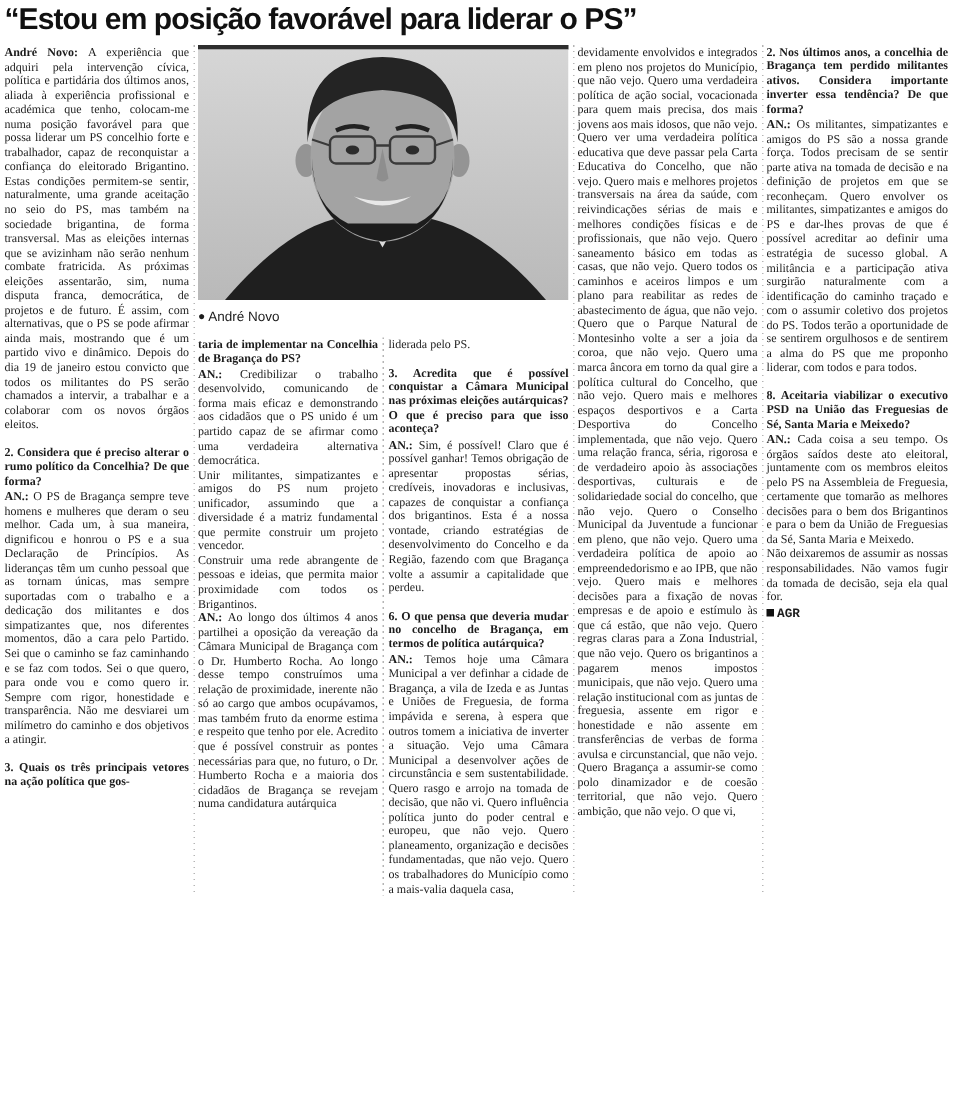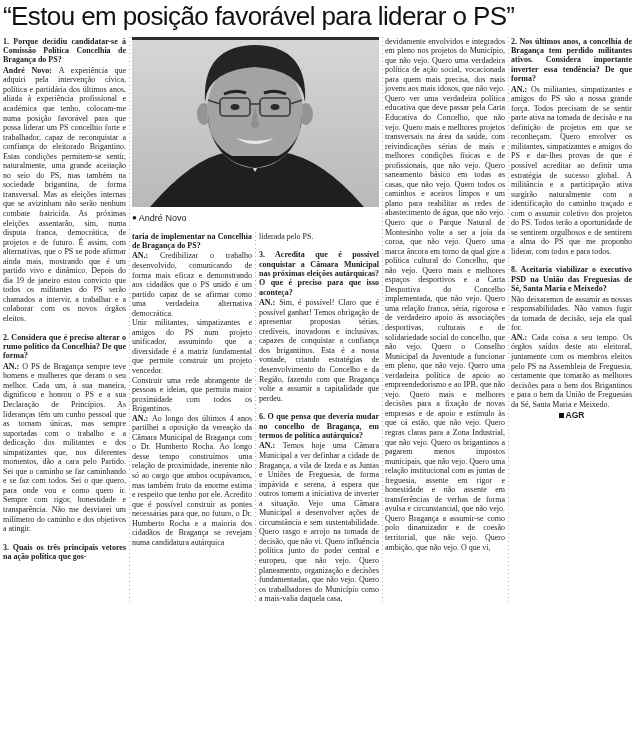--- a/index.html
+++ b/index.html
@@ -9,22 +9,22 @@
     margin:0 auto;
     background:#ffffff;
     font-family:"Liberation Serif", serif;
     color:#1c1c1c;
     overflow:hidden;
     box-sizing:border-box;
     padding:2px 2px 0 3px;
   }
   .headline{
     font-family:"Liberation Sans", sans-serif;
-    font-weight:400;
-    font-size:26px;
+    font-weight:700;
+    font-size:20px;
     line-height:1.1;
     letter-spacing:-0.6px;
     color:#111;
     margin:0 0 6px 0;
     white-space:nowrap;
   }
   .content{
     display:flex;
     align-items:stretch;
   }
@@ -76,45 +76,44 @@
   p{margin:0;}
   p.q{
     font-weight:700;
     margin:9px 0 1px 0;
     line-height:9.4px;
   }
   p.q:first-child{margin-top:0;}
   p.body{margin:0;}
   b.lead{font-weight:700;}
   .sig{
-    font-family:Liberation Sans, sans-serif;
+    font-family:Liberation Mono, monospace;
     font-weight:700;
     font-size:8.5px;
-    text-align:center;
+    text-align:left;
     margin-top:2px;
   }
   .sig .sq{
     display:inline-block;
     width:5px;height:5px;
     background:#111;
     margin-right:2px;
     vertical-align:0px;
   }
 </style>
 </head>
 <body>
 
 <div class="page">
 
   <h1 class="headline">“Estou em posição favorável para liderar o PS”</h1>
 
   <div class="content">
 
     <div class="col first">
-        <p class="q">1. Porque decidiu candidatar-se à Comissão Política Concelhia de Bragança do PS?</p>
         <p class="body"><b class="lead">André Novo: </b>A experiência que adquiri pela intervenção cívica, política e partidária dos últimos anos, aliada à experiência profissional e académica que tenho, colocam-me numa posição favorável para que possa liderar um PS concelhio forte e trabalhador, capaz de reconquistar a confiança do eleitorado Brigantino. Estas condições permitem-se sentir, naturalmente, uma grande aceitação no seio do PS, mas também na sociedade brigantina, de forma transversal. Mas as eleições internas que se avizinham não serão nenhum combate fratricida. As próximas eleições assentarão, sim, numa disputa franca, democrática, de projetos e de futuro. É assim, com alternativas, que o PS se pode afirmar ainda mais, mostrando que é um partido vivo e dinâmico. Depois do dia 19 de janeiro estou convicto que todos os militantes do PS serão chamados a intervir, a trabalhar e a colaborar com os novos órgãos eleitos.</p>
         <p class="q">2. Considera que é preciso alterar o rumo político da Concelhia? De que forma?</p>
         <p class="body"><b class="lead">AN.: </b>O PS de Bragança sempre teve homens e mulheres que deram o seu melhor. Cada um, à sua maneira, dignificou e honrou o PS e a sua Declaração de Princípios. As lideranças têm um cunho pessoal que as tornam únicas, mas sempre suportadas com o trabalho e a dedicação dos militantes e dos simpatizantes que, nos diferentes momentos, dão a cara pelo Partido. Sei que o caminho se faz caminhando e se faz com todos. Sei o que quero, para onde vou e como quero ir. Sempre com rigor, honestidade e transparência. Não me desviarei um milímetro do caminho e dos objetivos a atingir.</p>
         <p class="q">3. Quais os três principais vetores na ação política que gos-</p>
       </div>
 
     <div class="sep"></div>
 
     <div class="middle">
       <div class="photo-wrap">
@@ -188,22 +187,22 @@
         <p class="body">devidamente envolvidos e integrados em pleno nos projetos do Município, que não vejo. Quero uma verdadeira política de ação social, vocacionada para quem mais precisa, dos mais jovens aos mais idosos, que não vejo. Quero ver uma verdadeira política educativa que deve passar pela Carta Educativa do Concelho, que não vejo. Quero mais e melhores projetos transversais na área da saúde, com reivindicações sérias de mais e melhores condições físicas e de profissionais, que não vejo. Quero saneamento básico em todas as casas, que não vejo. Quero todos os caminhos e aceiros limpos e um plano para reabilitar as redes de abastecimento de água, que não vejo. Quero que o Parque Natural de Montesinho volte a ser a joia da coroa, que não vejo. Quero uma marca âncora em torno da qual gire a política cultural do Concelho, que não vejo. Quero mais e melhores espaços desportivos e a Carta Desportiva do Concelho implementada, que não vejo. Quero uma relação franca, séria, rigorosa e de verdadeiro apoio às associações desportivas, culturais e de solidariedade social do concelho, que não vejo. Quero o Conselho Municipal da Juventude a funcionar em pleno, que não vejo. Quero uma verdadeira política de apoio ao empreendedorismo e ao IPB, que não vejo. Quero mais e melhores decisões para a fixação de novas empresas e de apoio e estímulo às que cá estão, que não vejo. Quero regras claras para a Zona Industrial, que não vejo. Quero os brigantinos a pagarem menos impostos municipais, que não vejo. Quero uma relação institucional com as juntas de freguesia, assente em rigor e honestidade e não assente em transferências de verbas de forma avulsa e circunstancial, que não vejo. Quero Bragança a assumir-se como polo dinamizador e de coesão territorial, que não vejo. Quero ambição, que não vejo. O que vi,</p>
       </div>
 
     <div class="sep"></div>
 
     <div class="col last">
       <div>
           <p class="q">2. Nos últimos anos, a concelhia de Bragança tem perdido militantes ativos. Considera importante inverter essa tendência? De que forma?</p>
           <p class="body"><b class="lead">AN.: </b>Os militantes, simpatizantes e amigos do PS são a nossa grande força. Todos precisam de se sentir parte ativa na tomada de decisão e na definição de projetos em que se reconheçam. Quero envolver os militantes, simpatizantes e amigos do PS e dar-lhes provas de que é possível acreditar ao definir uma estratégia de sucesso global. A militância e a participação ativa surgirão naturalmente com a identificação do caminho traçado e com o assumir coletivo dos projetos do PS. Todos terão a oportunidade de se sentirem orgulhosos e de sentirem a alma do PS que me proponho liderar, com todos e para todos.</p>
           <p class="q">8. Aceitaria viabilizar o executivo PSD na União das Freguesias de Sé, Santa Maria e Meixedo?</p>
+          <p class="body"><b class="lead">AN.: </b>Cada coisa a seu tempo. Os órgãos saídos deste ato eleitoral, juntamente com os membros eleitos pelo PS na Assembleia de Freguesia, certamente que tomarão as melhores decisões para o bem dos Brigantinos e para o bem da União de Freguesias da Sé, Santa Maria e Meixedo.</p>
           <p class="body">Não deixaremos de assumir as nossas responsabilidades. Não vamos fugir da tomada de decisão, seja ela qual for.</p>
-          <p class="body"><b class="lead">AN.: </b>Cada coisa a seu tempo. Os órgãos saídos deste ato eleitoral, juntamente com os membros eleitos pelo PS na Assembleia de Freguesia, certamente que tomarão as melhores decisões para o bem dos Brigantinos e para o bem da União de Freguesias da Sé, Santa Maria e Meixedo.</p>
         </div>
       <div class="sig">
         <span class="sq"></span><span>AGR</span>
       </div>
     </div>
 
   </div>
 </div>
 
 </body></html>

